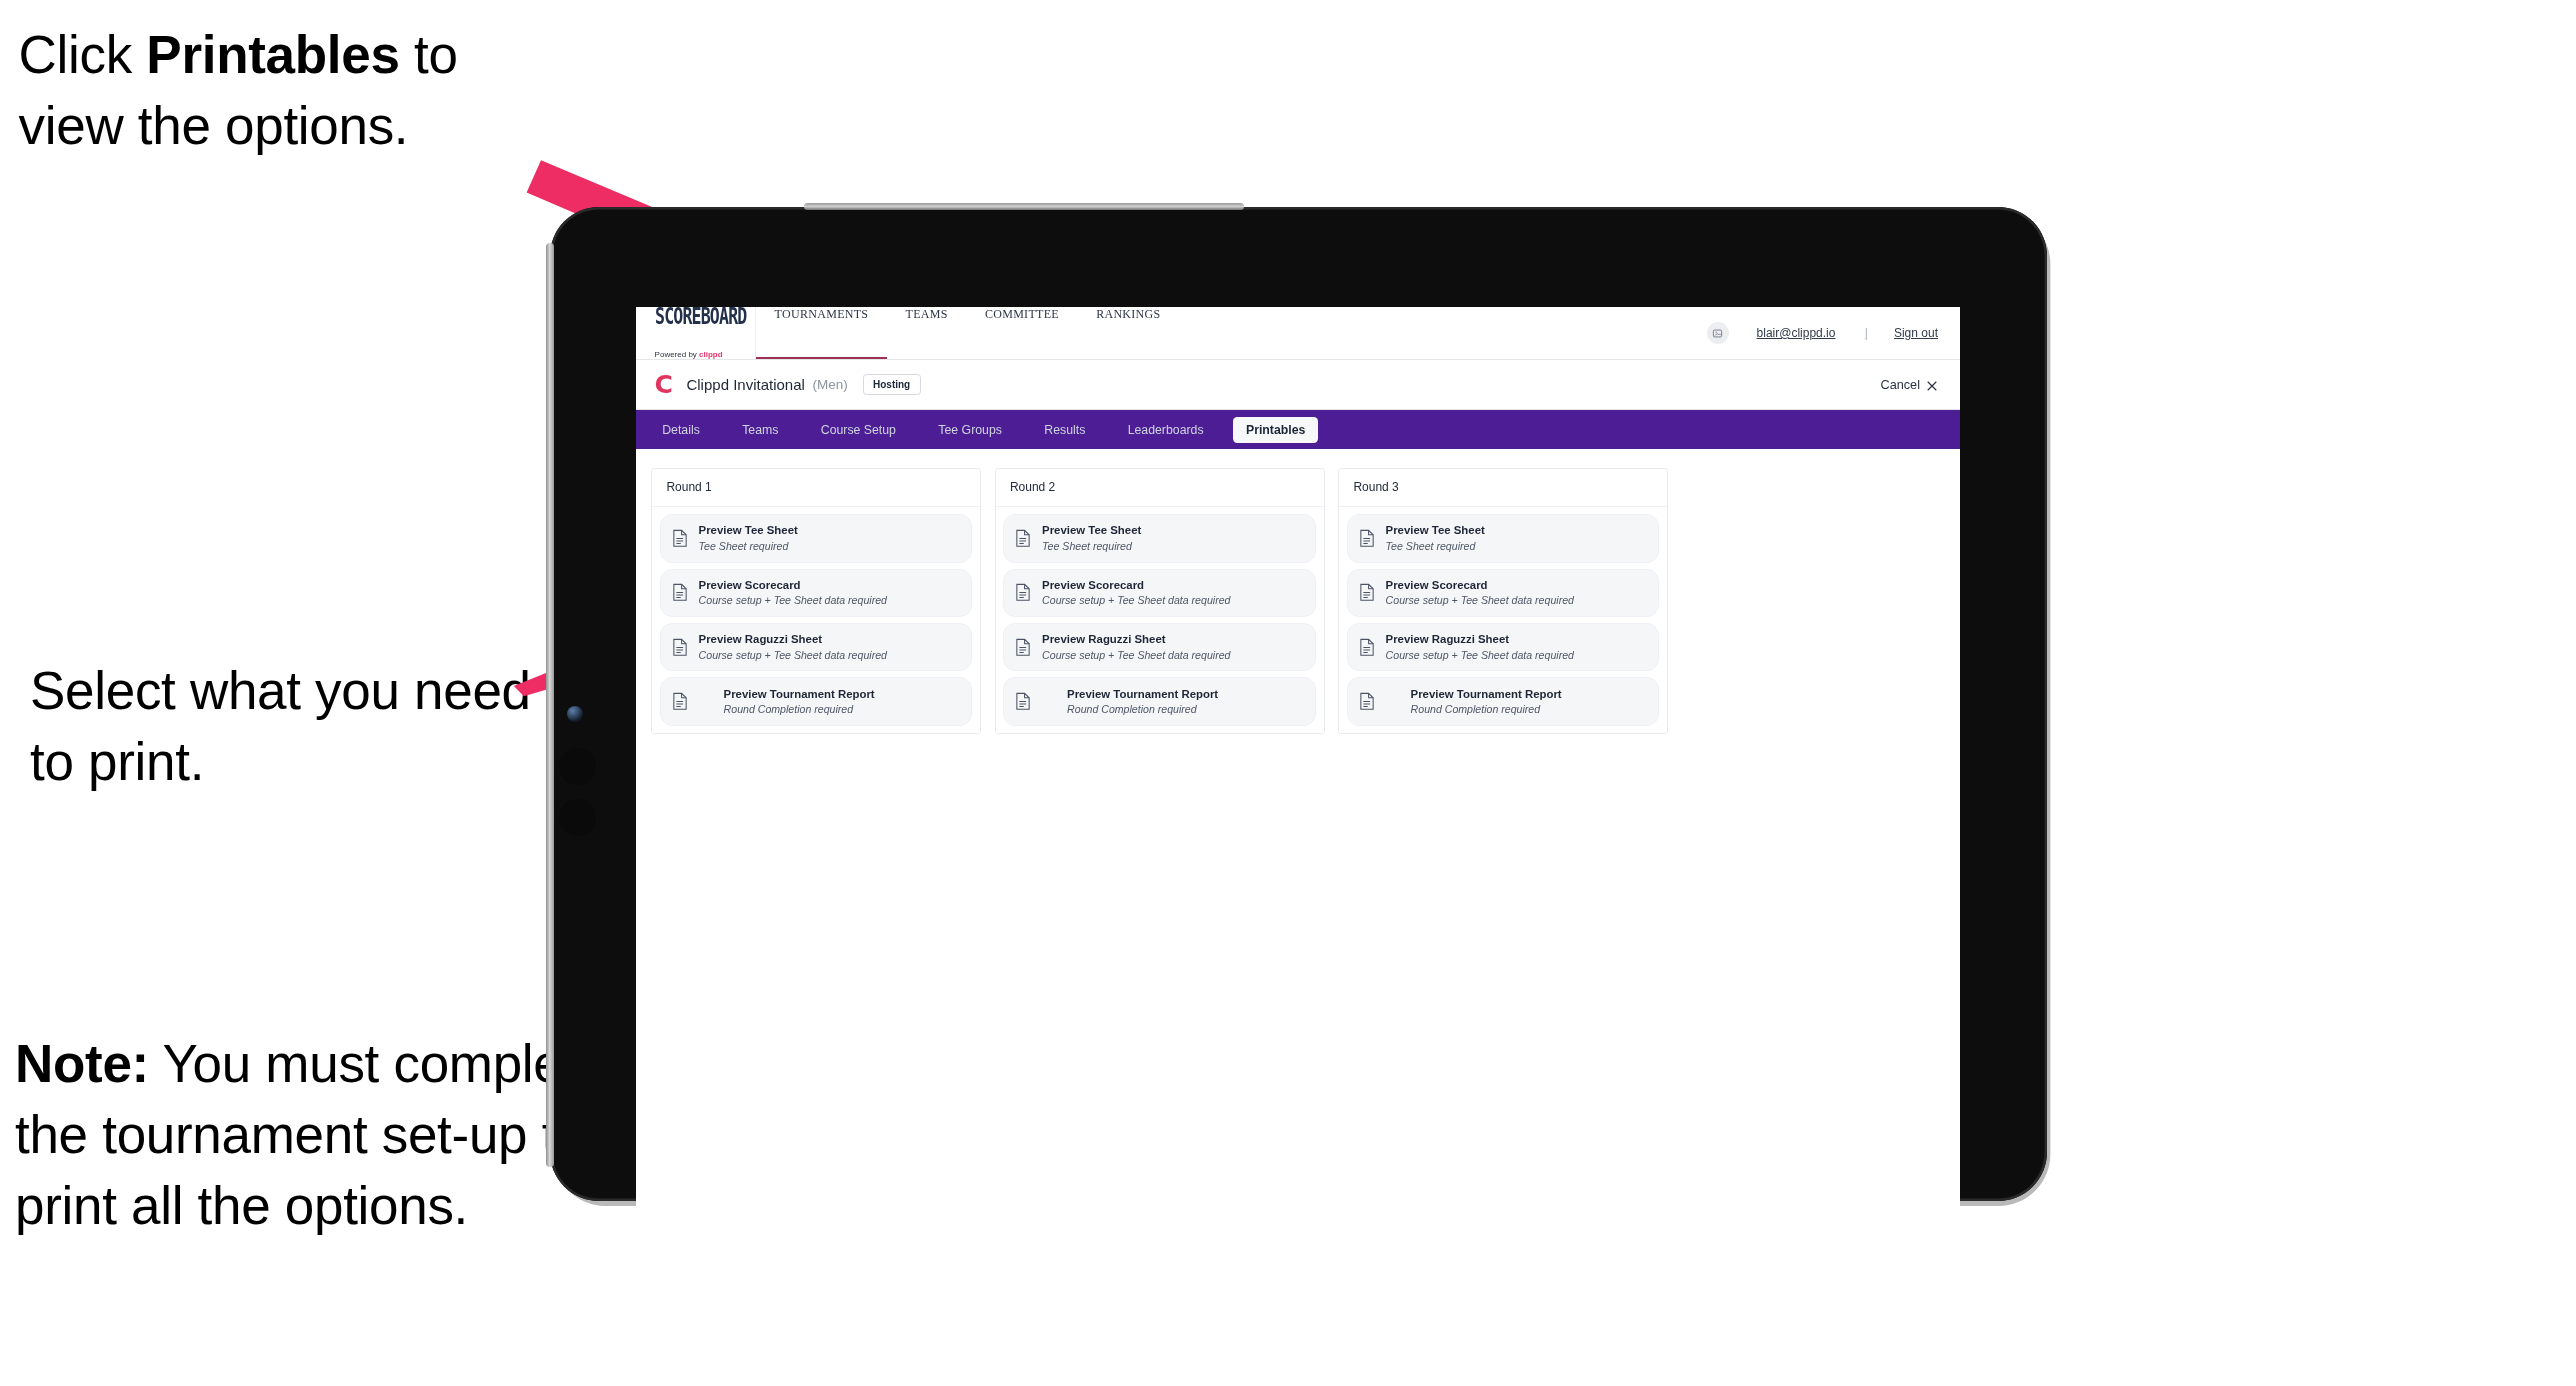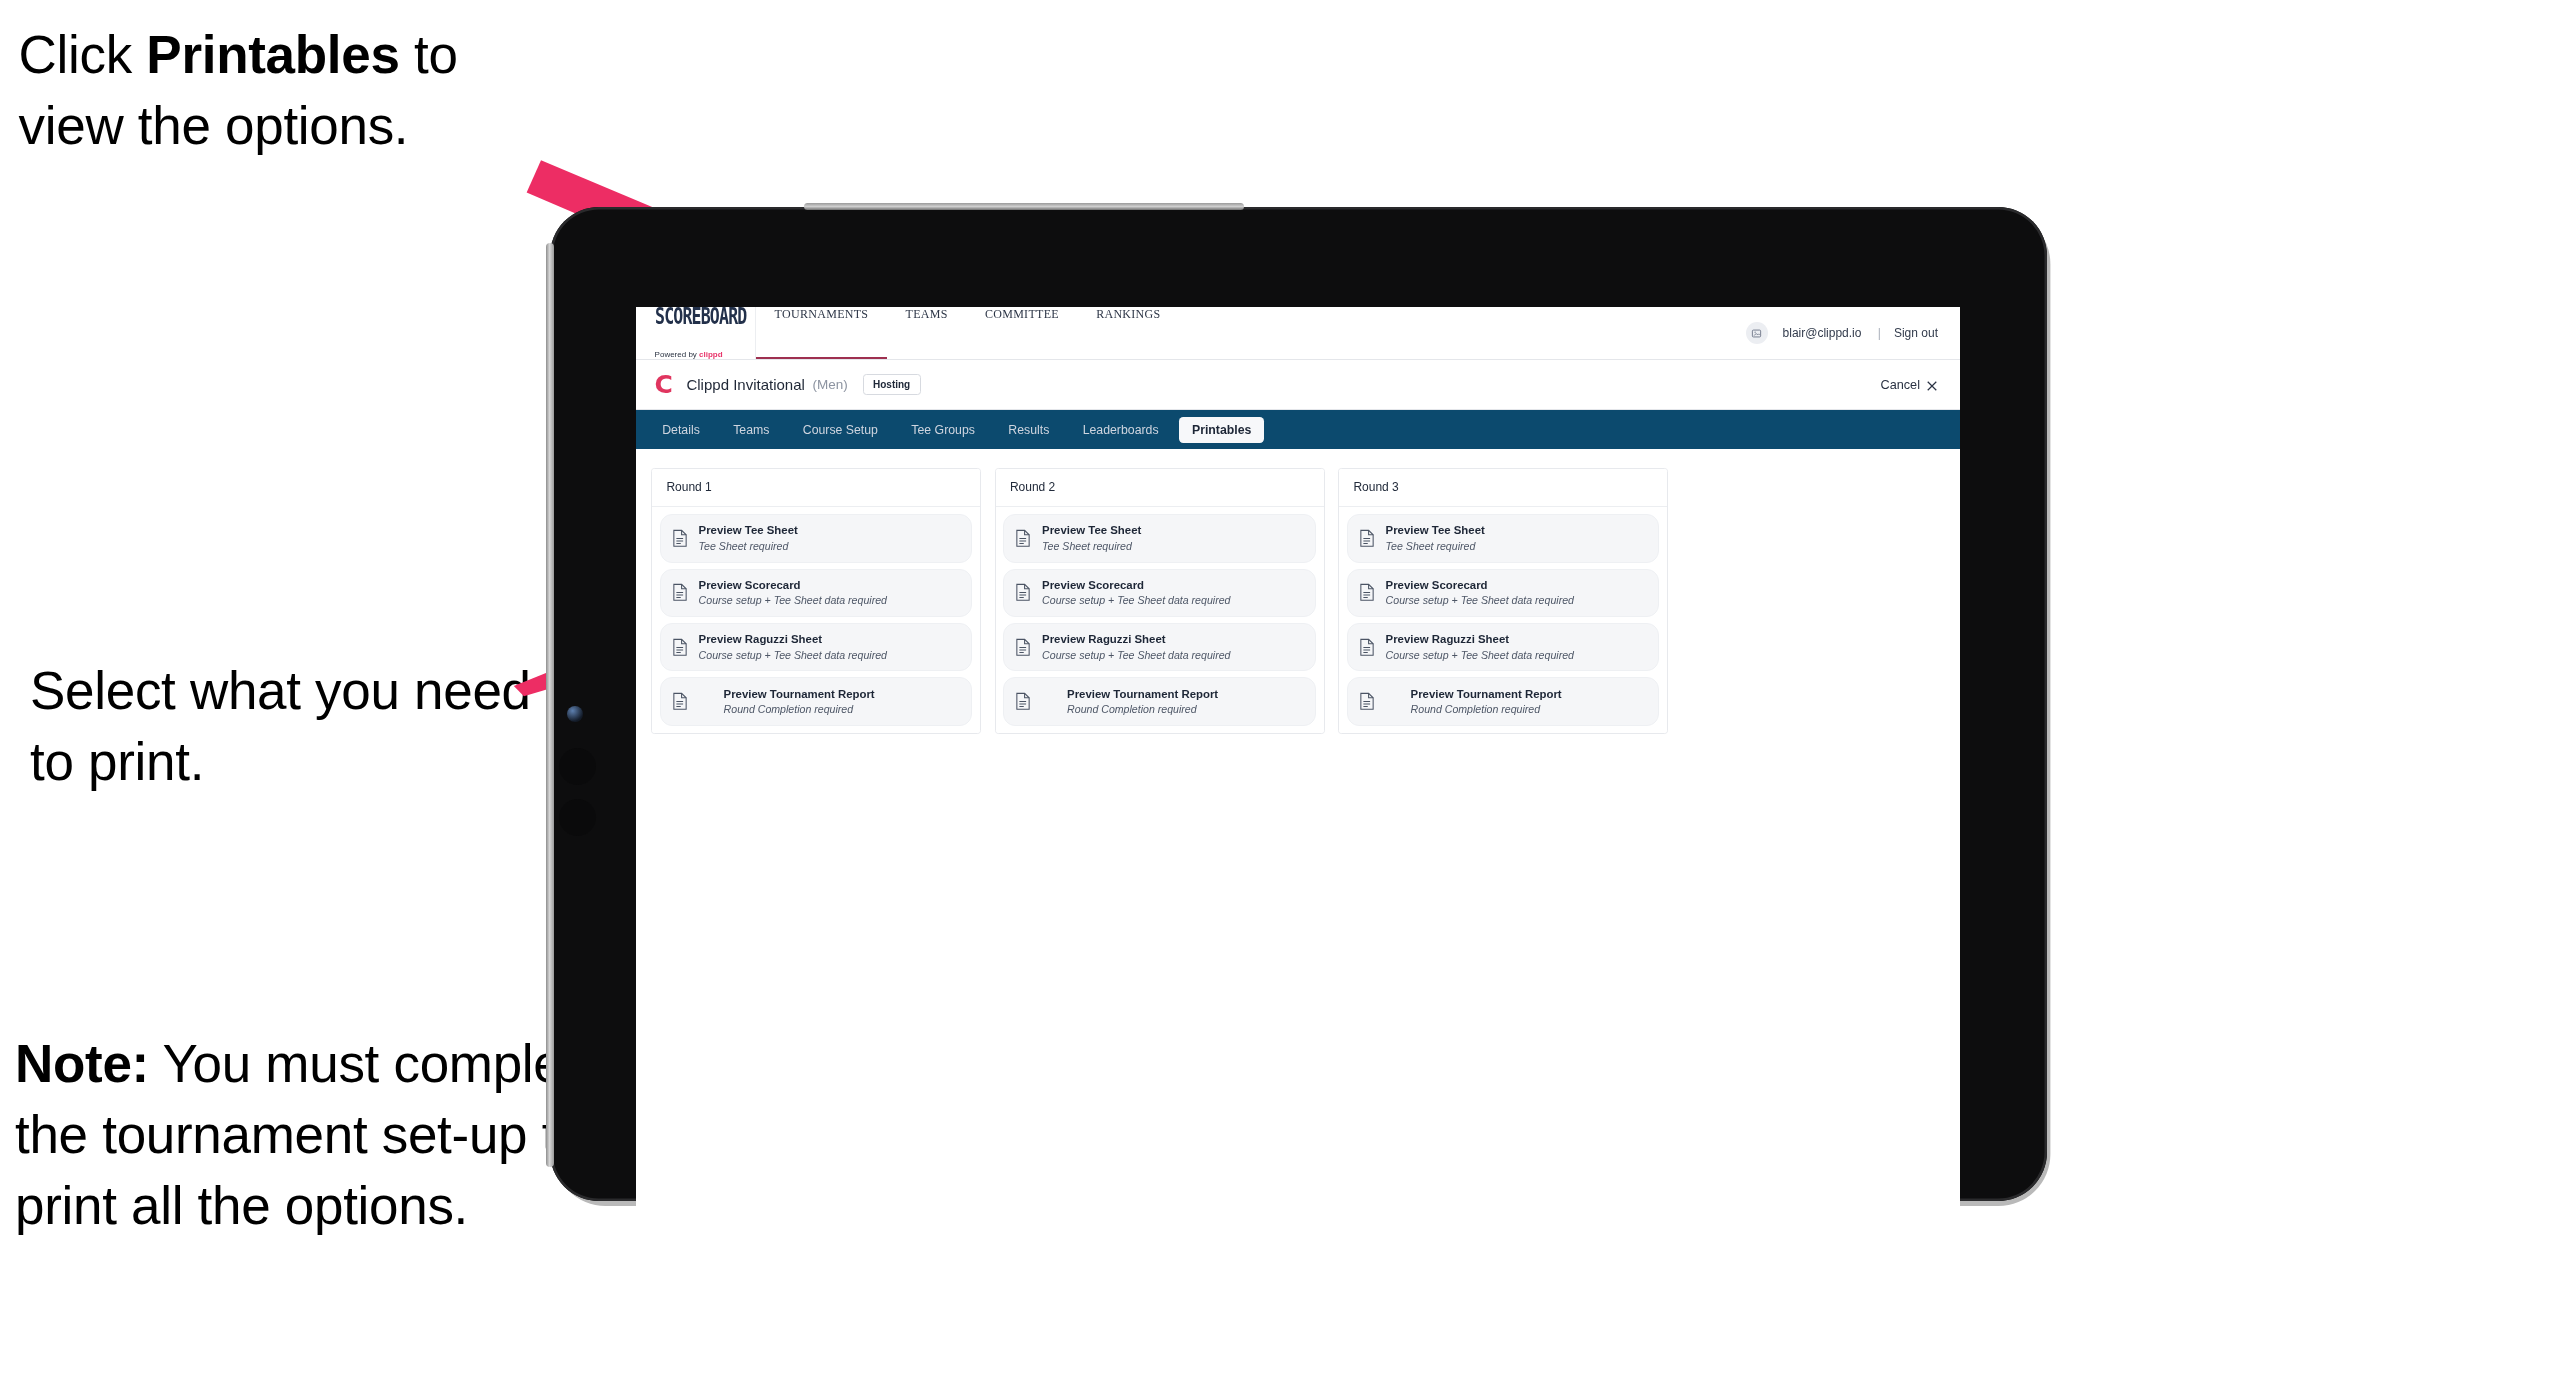--- a/index.html
+++ b/index.html
@@ -118,22 +118,22 @@
     letter-spacing:0.3px;
     position:relative;
     cursor:pointer;
     font-family:Liberation Serif, serif;
   }
   .navlink.active::after{
     content:"";position:absolute;left:0;right:0;bottom:0;height:2.5px;
     background:#9e3050;
   }
   #topnav-right{
-    margin-left:auto;display:flex;align-items:center;gap:3px;
-    padding-right:22px;font-size:12px;color:#323b4c;
+    margin-left:auto;display:flex;align-items:center;gap:16px;
+    padding-right:22px;font-size:12px;color:#323b4c;text-decoration:underline;
   }
   #avatar{
     width:22px;height:22px;border-radius:50%;
     background:#eceef2;
     display:flex;align-items:center;justify-content:center;
     margin-right:12px;
     font-size:10px;color:#5a6running;
   }
   #avatar svg{display:block;}
   #email{margin-right:3.4px;}
@@ -164,24 +164,24 @@
     background:#fff;cursor:pointer;
   }
   #cancelwrap{
     margin-left:auto;display:flex;align-items:flex-end;gap:6px;
     font-size:12.7px;color:#2a3243;cursor:pointer;
   }
 
   
   #tabstrip{
     height:39px;
-    background:#0c4a6e;
+    background:#4c1d95;
     display:flex;align-items:center;
     padding-left:13.5px;
-    gap:8px;
+    gap:17px;
   }
   .tab{
     font-size:12.3px;
     color:#cfd5df;
     padding:6px 12.7px;
     border-radius:4.2px;
     cursor:pointer;
     white-space:nowrap;
   }
   .tab.active{

